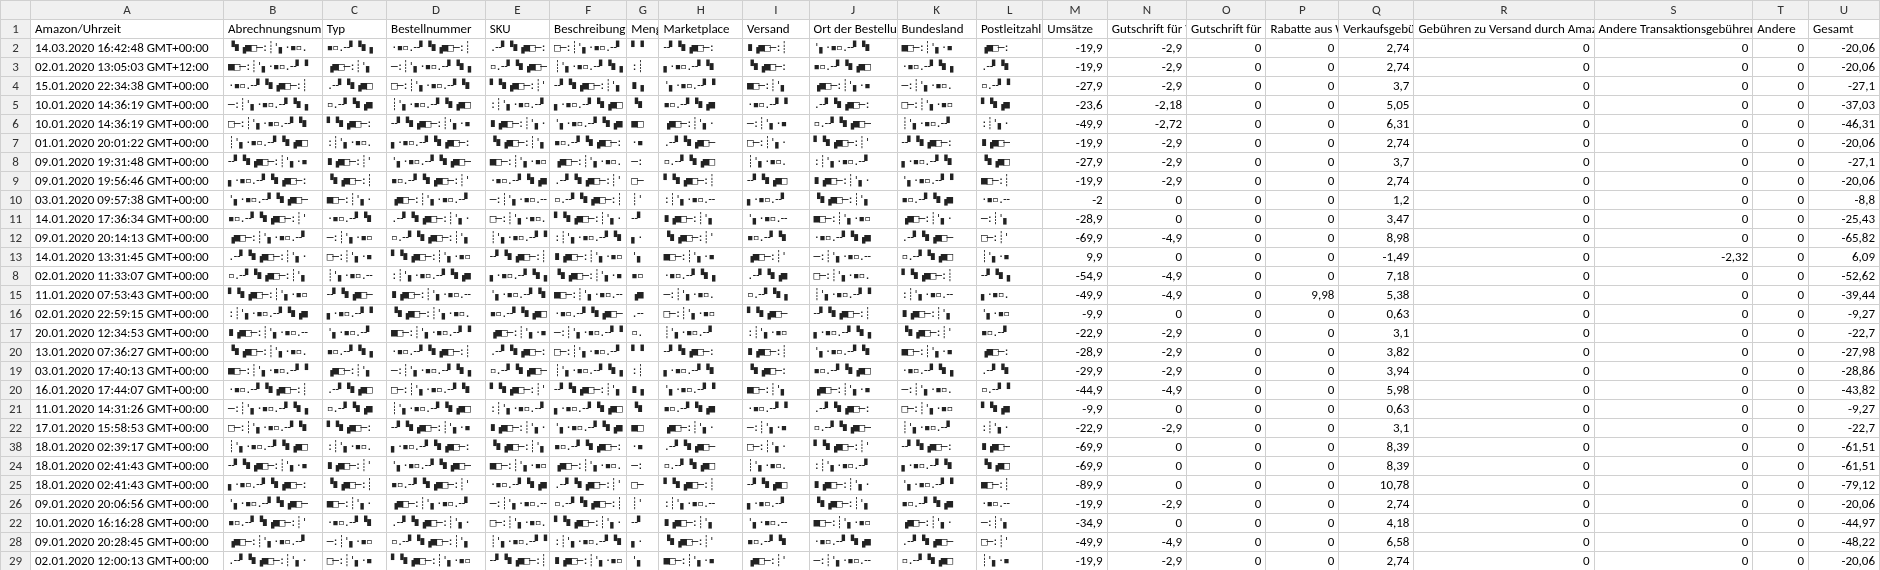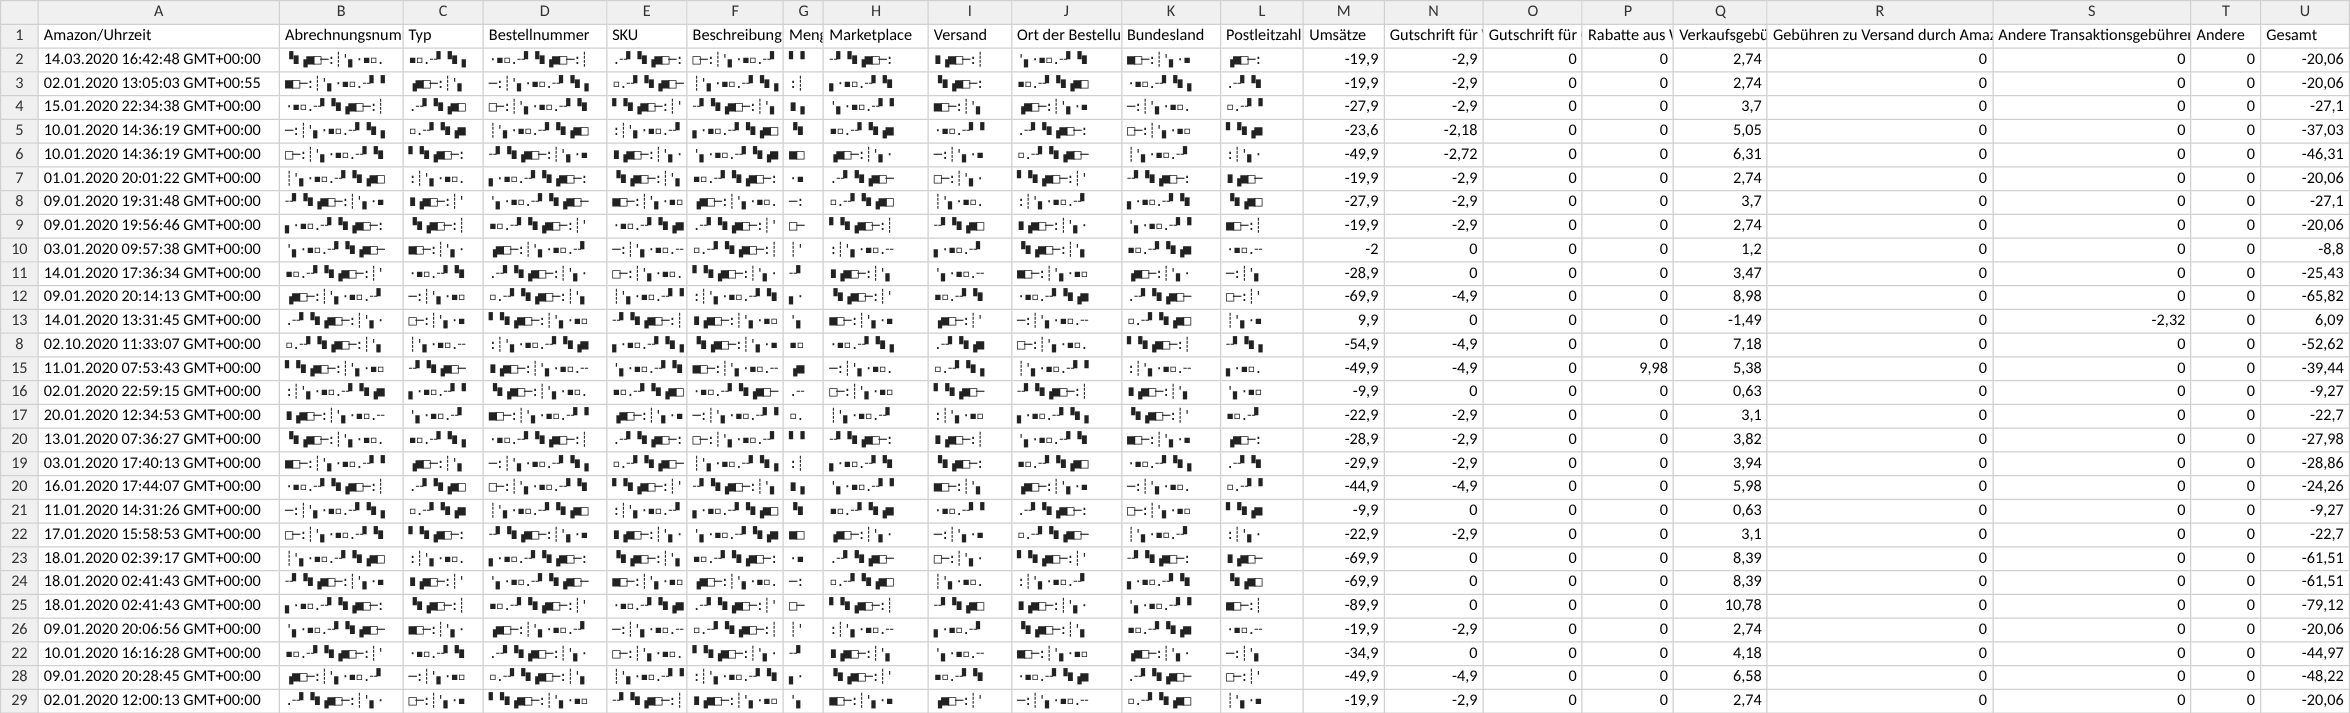--- a/index.html
+++ b/index.html
@@ -173,21 +173,21 @@
         <td class="num">0</td>
         <td class="num">0</td>
         <td class="num">2,74</td>
         <td class="num">0</td>
         <td class="num">0</td>
         <td class="num">0</td>
         <td class="num">-20,06</td>
       </tr>
       <tr>
         <td class="rowhead">3</td>
-        <td>02.01.2020 13:05:03 GMT+00:55</td>
+        <td>02.01.2020 13:05:03 GMT+12:00</td>
         <td class="obs">■□─:┊'▖·▪▫.╌▘▝</td>
         <td class="obs">▗■□─:┊'▖</td>
         <td class="obs">─:┊'▖·▪▫.╌▘▝∎▗</td>
         <td class="obs">▫.╌▘▝∎▗■□─</td>
         <td class="obs">┊'▖·▪▫.╌▘▝∎▗</td>
         <td class="obs">:┊</td>
         <td class="obs">▖·▪▫.╌▘▝∎</td>
         <td class="obs">▝∎▗■□─:</td>
         <td class="obs">▪▫.╌▘▝∎▗■□</td>
         <td class="obs">·▪▫.╌▘▝∎▗</td>
@@ -437,21 +437,21 @@
         <td class="num">0</td>
         <td class="num">0</td>
         <td class="num">-1,49</td>
         <td class="num">0</td>
         <td class="num">-2,32</td>
         <td class="num">0</td>
         <td class="num">6,09</td>
       </tr>
       <tr>
         <td class="rowhead">8</td>
-        <td>02.10.2020 11:33:07 GMT+00:00</td>
+        <td>02.01.2020 11:33:07 GMT+00:00</td>
         <td class="obs">▫.╌▘▝∎▗■□─:┊'▖</td>
         <td class="obs">┊'▖·▪▫.╌</td>
         <td class="obs">:┊'▖·▪▫.╌▘▝∎▗■</td>
         <td class="obs">▖·▪▫.╌▘▝∎▗</td>
         <td class="obs">▝∎▗■□─:┊'▖·▪</td>
         <td class="obs">▪▫</td>
         <td class="obs">·▪▫.╌▘▝∎▗</td>
         <td class="obs">.╌▘▝∎▗■</td>
         <td class="obs">□─:┊'▖·▪▫.</td>
         <td class="obs">▘▝∎▗■□─:┊</td>
@@ -601,21 +601,21 @@
         <td class="obs">─:┊'▖·▪▫.</td>
         <td class="obs">▫.╌▘▝</td>
         <td class="num">-44,9</td>
         <td class="num">-4,9</td>
         <td class="num">0</td>
         <td class="num">0</td>
         <td class="num">5,98</td>
         <td class="num">0</td>
         <td class="num">0</td>
         <td class="num">0</td>
-        <td class="num">-24,26</td>
+        <td class="num">-43,82</td>
       </tr>
       <tr>
         <td class="rowhead">21</td>
         <td>11.01.2020 14:31:26 GMT+00:00</td>
         <td class="obs">─:┊'▖·▪▫.╌▘▝∎▗</td>
         <td class="obs">▫.╌▘▝∎▗■</td>
         <td class="obs">┊'▖·▪▫.╌▘▝∎▗■□</td>
         <td class="obs">:┊'▖·▪▫.╌▘</td>
         <td class="obs">▖·▪▫.╌▘▝∎▗■□</td>
         <td class="obs">▝∎</td>
@@ -652,21 +652,21 @@
         <td class="num">-2,9</td>
         <td class="num">0</td>
         <td class="num">0</td>
         <td class="num">3,1</td>
         <td class="num">0</td>
         <td class="num">0</td>
         <td class="num">0</td>
         <td class="num">-22,7</td>
       </tr>
       <tr>
-        <td class="rowhead">23</td>
+        <td class="rowhead">38</td>
         <td>18.01.2020 02:39:17 GMT+00:00</td>
         <td class="obs">┊'▖·▪▫.╌▘▝∎▗■□</td>
         <td class="obs">:┊'▖·▪▫.</td>
         <td class="obs">▖·▪▫.╌▘▝∎▗■□─:</td>
         <td class="obs">▝∎▗■□─:┊'▖</td>
         <td class="obs">▪▫.╌▘▝∎▗■□─:</td>
         <td class="obs">·▪</td>
         <td class="obs">.╌▘▝∎▗■□─</td>
         <td class="obs">□─:┊'▖·</td>
         <td class="obs">▘▝∎▗■□─:┊'</td>

